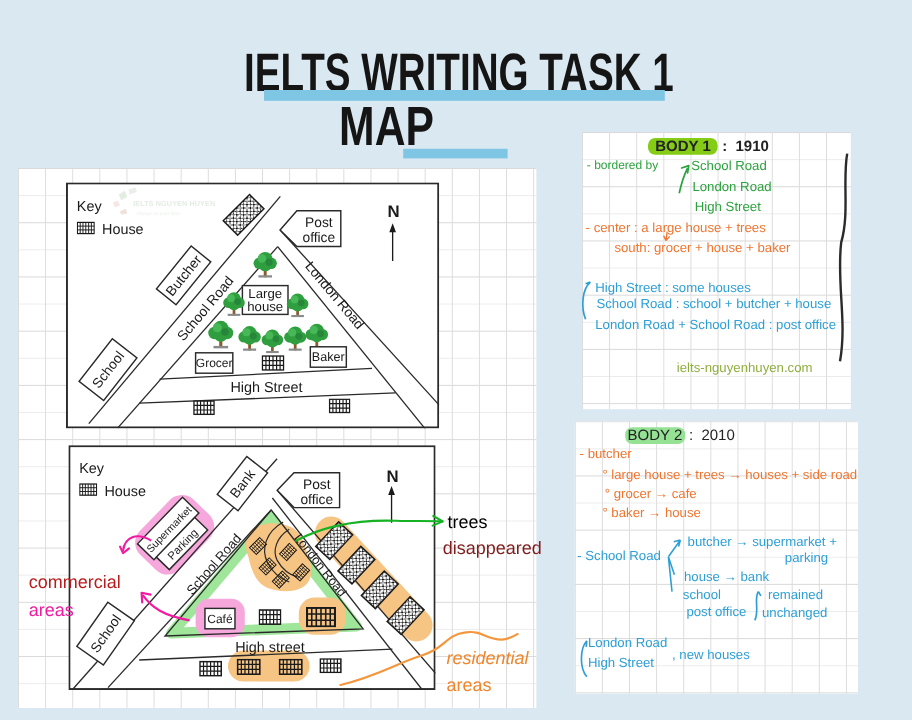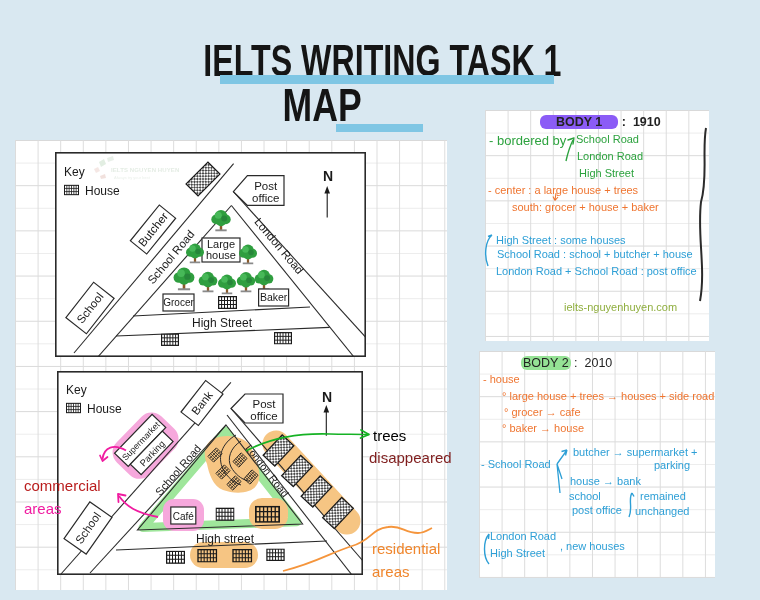--- a/index.html
+++ b/index.html
@@ -307,26 +307,26 @@
 
     <path d="M489,534 C483,541 483,557 489,564 M489,534 l-0.5,5" fill="none" stroke="#2d9fd6" stroke-width="1.4"></path>
   </svg>
 
   <div class="abs" style="left:373px;top:427px;font-size:15px;color:#000000;">trees</div>
   <div class="abs" style="left:369px;top:449px;font-size:15px;color:#7f1d1d;">disappeared</div>
 
   <div class="abs" style="left:24px;top:477px;font-size:15px;color:#b91c1c;">commercial</div>
   <div class="abs" style="left:24px;top:500px;font-size:15px;color:#f01ba0;">areas</div>
 
-  <div class="abs" style="left:372px;top:540px;font-size:15px;color:#f0862c;">residential</div>
+  <div class="abs" style="left:372px;top:540px;font-size:15px;color:#f0862c;font-style:italic;">residential</div>
   <div class="abs" style="left:372px;top:563px;font-size:15px;color:#f0862c;">areas</div>
 
-  <div class="abs" style="left:540px;top:115px;font-size:12.5px;font-weight:bold;color:#222;"><span style="background:#8b5cf6;padding:0 16px;border-radius:6px;">BODY 1</span>&nbsp;:&nbsp; 1910</div>
-
-  <div class="abs" style="left:489px;top:133px;font-size:13px;color:#2ca23e;">- bordered by</div>
+  <div class="abs" style="left:540px;top:115px;font-size:12.5px;font-weight:bold;color:#222;"><span style="background:#84cc16;padding:0 6px;border-radius:6px;">BODY 1</span>&nbsp;:&nbsp; 1910</div>
+
+  <div class="abs" style="left:489px;top:133px;font-size:10px;color:#2ca23e;">- bordered by</div>
 
   <div class="abs" style="left:576px;top:133px;font-size:11px;color:#2ca23e;">School Road</div>
 
   <div class="abs" style="left:577px;top:150px;font-size:11px;color:#2ca23e;">London Road</div>
 
   <div class="abs" style="left:579px;top:167px;font-size:11px;color:#2ca23e;">High Street</div>
 
   <div class="abs" style="left:488px;top:184px;font-size:11px;color:#ef7530;">- center : a large house + trees</div>
 
   <div class="abs" style="left:512px;top:201px;font-size:11px;color:#ef7530;">south: grocer + house + baker</div>
@@ -334,21 +334,21 @@
   <div class="abs" style="left:496px;top:234px;font-size:11px;color:#2d9fd6;">High Street : some houses</div>
 
   <div class="abs" style="left:496px;top:265px;font-size:11px;color:#2d9fd6;">London Road + School Road : post office</div>
 
   <div class="abs" style="left:497px;top:248px;font-size:11px;color:#2d9fd6;">School Road : school + butcher + house</div>
 
   <div class="abs" style="left:564px;top:301px;font-size:11px;color:#8fae3e;">ielts-nguyenhuyen.com</div>
 
   <div class="abs" style="left:521px;top:356px;font-size:12.5px;font-weight:normal;color:#222;"><span style="background:#95e295;padding:0 2px;border-radius:6px;">BODY 2</span>&nbsp;:&nbsp; 2010</div>
 
-  <div class="abs" style="left:483px;top:373px;font-size:11px;color:#ef7530;">- house</div>
+  <div class="abs" style="left:483px;top:373px;font-size:11px;color:#ef7530;">- butcher</div>
 
   <div class="abs" style="left:502px;top:390px;font-size:11px;color:#ef7530;">° large house + trees → houses + side road</div>
 
   <div class="abs" style="left:504px;top:406px;font-size:11px;color:#ef7530;">° grocer → cafe</div>
 
   <div class="abs" style="left:502px;top:422px;font-size:11px;color:#ef7530;">° baker → house</div>
 
   <div class="abs" style="left:481px;top:458px;font-size:11px;color:#2d9fd6;">- School Road</div>
 
   <div class="abs" style="left:573px;top:446px;font-size:11px;color:#2d9fd6;">butcher → supermarket +</div>

